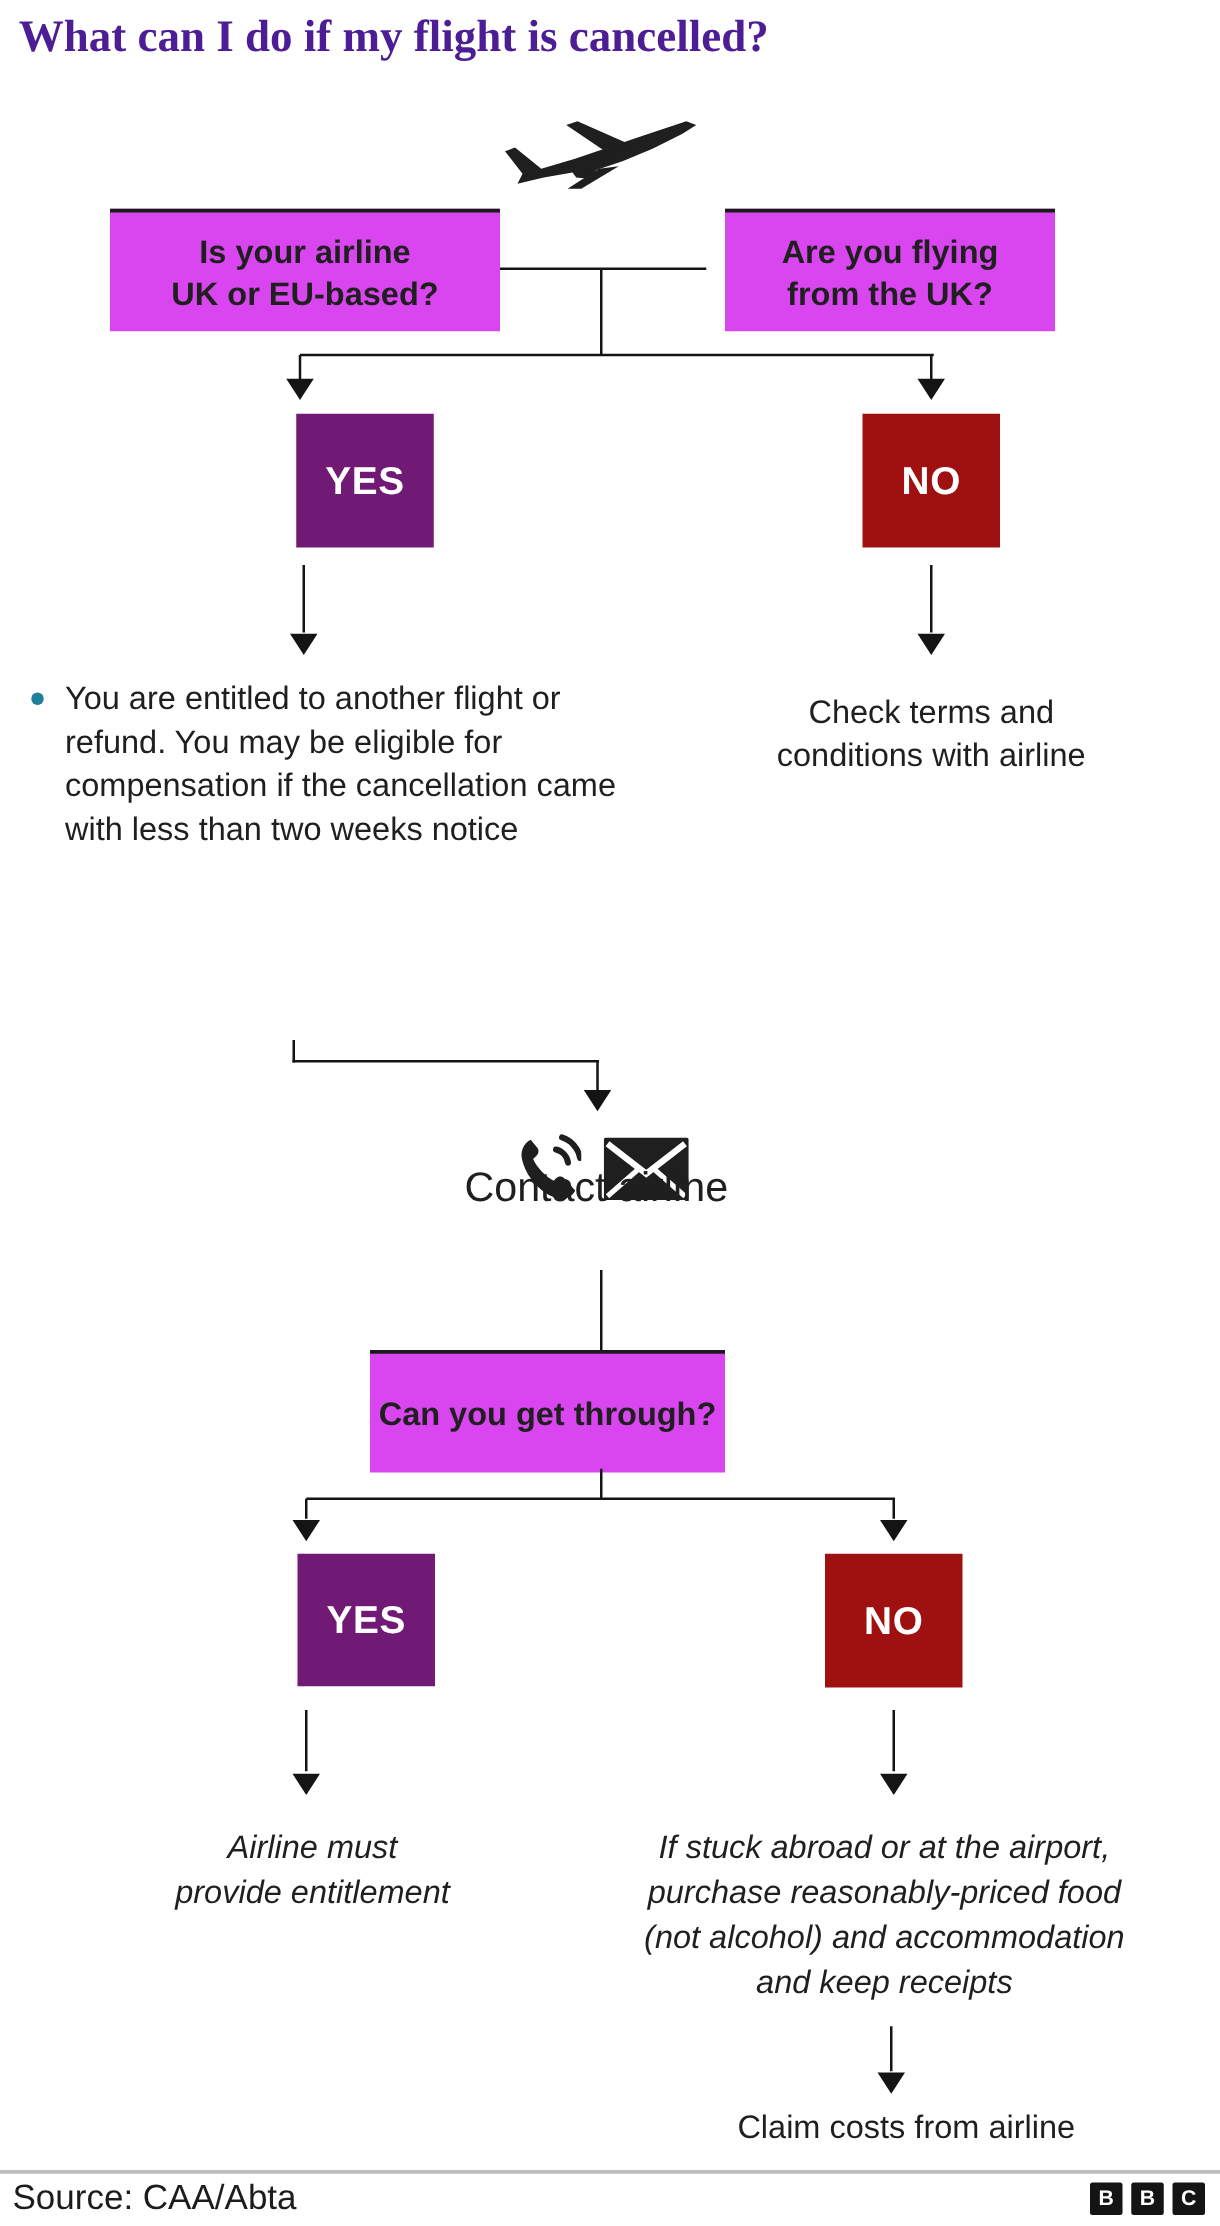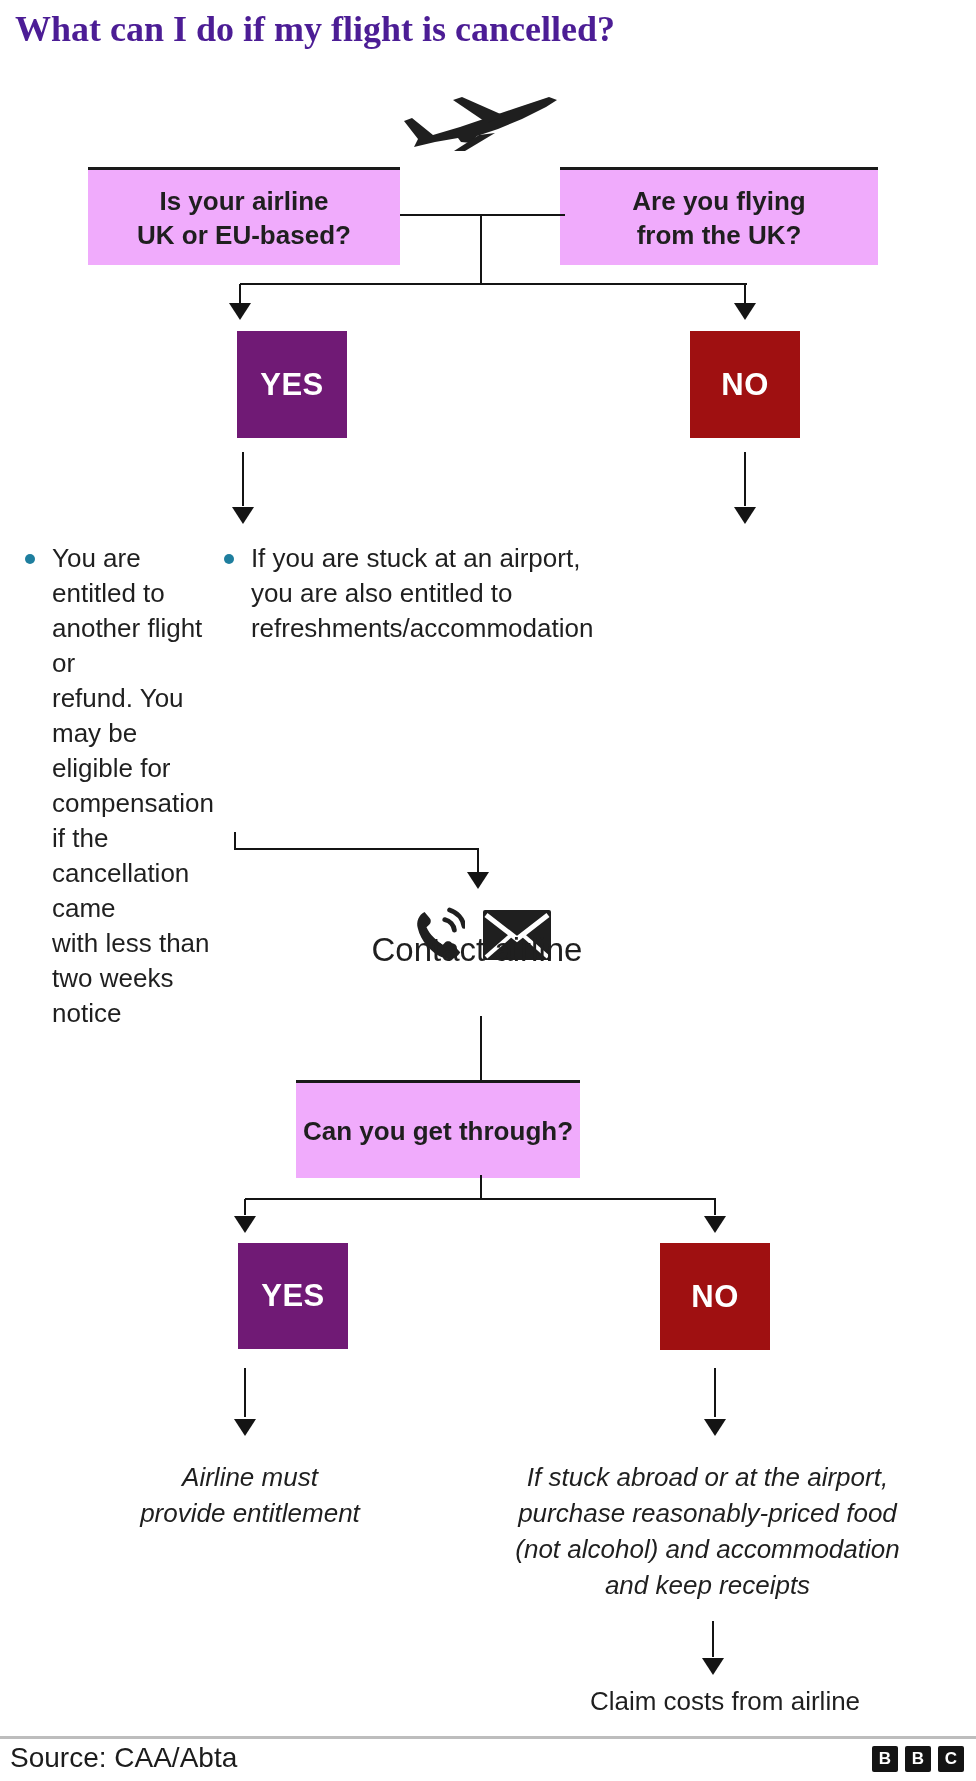--- a/index.html
+++ b/index.html
@@ -5,21 +5,21 @@
   html,body{margin:0;padding:0;background:#ffffff;}
   #canvas{position:relative;width:976px;height:1781px;background:#ffffff;
           font-family:"Liberation Sans",sans-serif;color:#1f1f1f;overflow:hidden;}
   .title{position:absolute;left:15px;top:8px;width:930px;
          font-family:"Liberation Serif",serif;font-weight:bold;font-size:36px;color:#4c1d95;}
   .h{position:absolute;height:2px;background:#141414;}
   .v{position:absolute;width:2px;background:#141414;}
   .ah{position:absolute;width:0;height:0;
       border-left:11px solid transparent;border-right:11px solid transparent;
       border-top:17px solid #141414;}
-  .qbox{position:absolute;background:#f0abfc;border-top:3px solid #1a1a1a;
+  .qbox{position:absolute;background:#d946ef;border-top:3px solid #1a1a1a;
         display:flex;align-items:center;justify-content:center;text-align:center;
         font-weight:bold;font-size:26px;line-height:34px;white-space:pre-line;color:#1f1f1f;}
   .choice{position:absolute;width:110px;display:flex;align-items:center;justify-content:center;
           color:#ffffff;font-weight:bold;font-size:31px;letter-spacing:.5px;}
   .choice.yes{background:#701a75;margin-left:48px;}
   .choice.no{background:#9F1011;}
   .txt{position:absolute;font-size:26px;line-height:35px;white-space:pre-line;color:#1f1f1f;}
   .txt.big{line-height:36px;font-style:italic;}
   .center{text-align:center;}
   .bullets{position:absolute;left:25px;top:541px;width:515px;display:flex;flex-direction:row;gap:10px;}
@@ -40,21 +40,21 @@
   <div class="title">What can I do if my flight is cancelled?</div>
 
   <svg class="icon" style="left:400px;top:90px" width="160" height="64" viewBox="0 0 160 64">
     <path fill="#1f1f1f" d="M157 10 L149 7 L116 18 L60 37 L33 45 L12 28 L4 31 L18 49 L14 57 L35 52 L58 48 L61 52 L71 53 L77 46 L98 39 L122 29 L146 17 Z"></path>
     <path fill="#1f1f1f" d="M87 33 L53 10 L62 7 L105 26 Z"></path>
     <path fill="#1f1f1f" d="M79 45 L54 61 L65 61 L95 43 Z"></path>
   </svg>
 
   <div class="qbox" style="left:88px;top:167px;width:312px;height:95px">Is your airline
 UK or EU-based?</div>
-  <div class="qbox" style="left:560px;top:167px;width:318px;height:95px">Are you flying
+  <div class="qbox" style="left:580px;top:167px;width:264px;height:95px">Are you flying
 from the UK?</div>
 
   <div class="h" style="left:400px;top:214px;width:165px"></div>
   <div class="v" style="left:480px;top:215px;height:69px"></div>
   <div class="h" style="left:240px;top:283px;width:507px"></div>
   <div class="v" style="left:239px;top:284px;height:20px"></div>
   <div class="ah" style="left:229px;top:303px"></div>
   <div class="v" style="left:744px;top:284px;height:20px"></div>
   <div class="ah" style="left:734px;top:303px"></div>
 
@@ -67,28 +67,24 @@
   <div class="ah" style="left:734px;top:507px"></div>
 
   <div class="bullets">
     <div class="bullet">
       <span class="dot"></span>
       <span class="btxt">You are entitled to another flight or
 refund. You may be eligible for
 compensation if the cancellation came
 with less than two weeks notice</span>
     </div>
-    <div class="bullet">
-      <span class="dot"></span>
-      <span class="btxt">If you are stuck at an airport,
-you are also entitled to
-refreshments/accommodation</span>
-    </div>
   </div>
 
+  <div class="txt center" style="left:565px;top:552px;width:360px">Check terms and
+conditions with airline</div>
 
   <div class="v" style="left:234px;top:832px;height:18px"></div>
   <div class="h" style="left:234px;top:848px;width:245px"></div>
   <div class="v" style="left:477px;top:848px;height:26px"></div>
   <div class="ah" style="left:467px;top:872px"></div>
 
   <svg class="icon" style="left:413px;top:906px" width="52" height="58" viewBox="0 0 54 58">
     <path fill="#1f1f1f" d="M12 5 C6 8 3 15 5 22 C8 35 19 48 32 53 C39 56 46 53 49 47 L40 37 C38 35 35 35 33 37 L31 39 C25 36 17 28 14 21 L17 18 C19 16 19 13 17 11 Z"></path>
     <path fill="none" stroke="#1f1f1f" stroke-width="5" stroke-linecap="round" d="M33 13 A13 13 0 0 1 43 24"></path>
     <path fill="none" stroke="#1f1f1f" stroke-width="5" stroke-linecap="round" d="M38 3 A22 22 0 0 1 53 20"></path>

